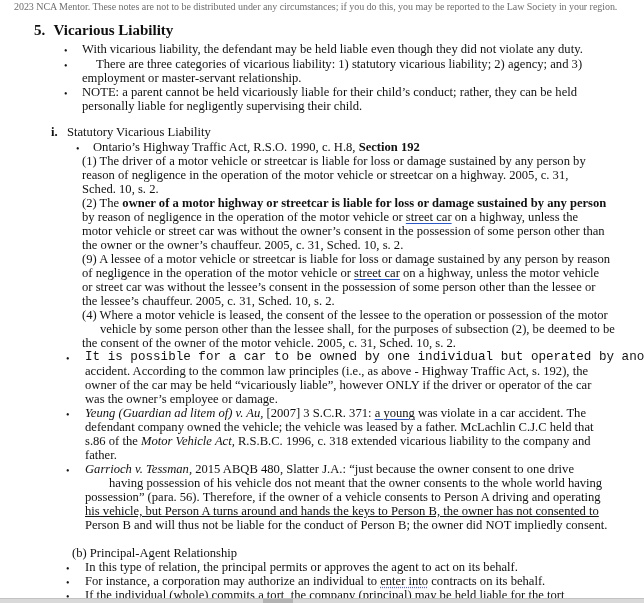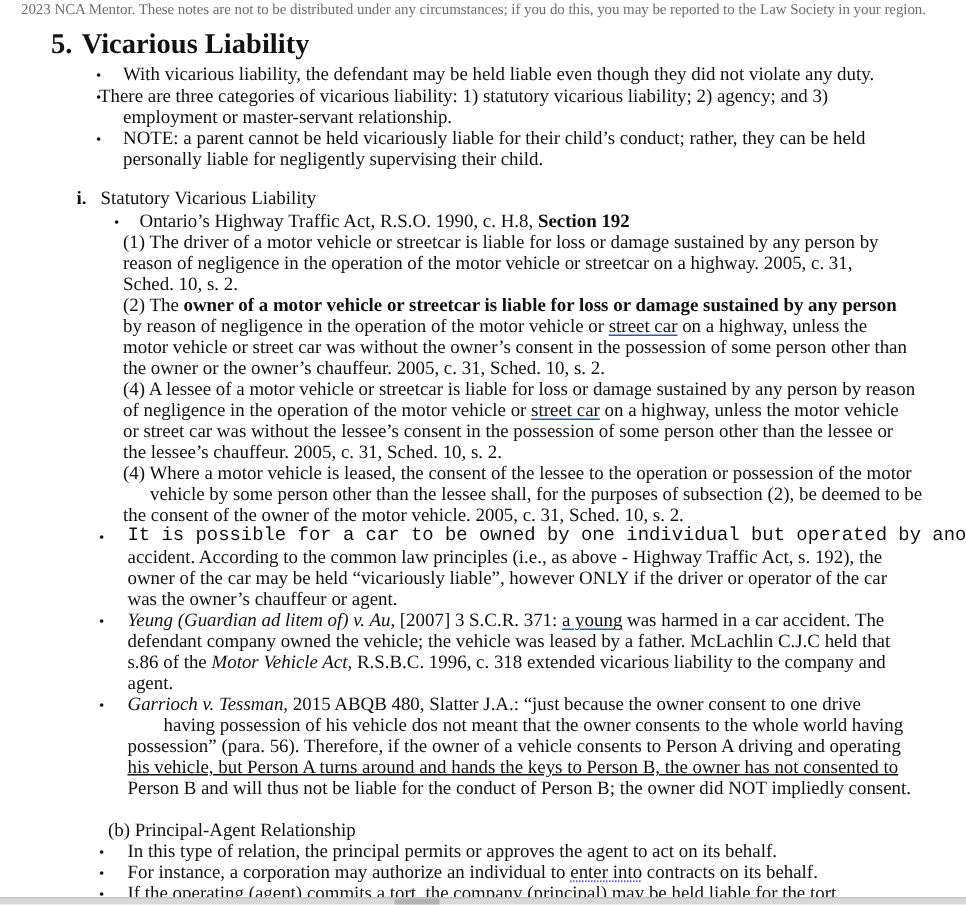--- a/index.html
+++ b/index.html
@@ -37,21 +37,21 @@
       top: 21px;
       width: 644px;
       font-size: 12.6px;
       line-height: 14.1px;
     }
     .h5 {
       position: absolute;
       left: 34px;
       top: 2px;
       font-weight: bold;
-      font-size: 19px;
+      font-size: 15px;
       white-space: nowrap;
     }
     .h5 .num { display: inline-block; width: 16px; }
     .dot {
       position: absolute;
       font-size: 10px;
     }
     .line { position: absolute; white-space: nowrap; }
     .b { font-weight: bold; }
     .i { font-style: italic; }
@@ -96,74 +96,74 @@
 
     <div class="h5">
       <span class="num">5.</span>
       <span>Vicarious Liability</span>
     </div>
 
     <span class="dot" style="left:64px; top:23px;">•</span>
     <div class="line" style="left:82px; top:21px;">With vicarious liability, the defendant may be held liable even though they did not violate any duty.</div>
 
     <span class="dot" style="left:64px; top:38px;">•</span>
-    <div class="line" style="left:66px; top:36px;">There are three categories of vicarious liability: 1) statutory vicarious liability; 2) agency; and 3)</div>
+    <div class="line" style="left:96px; top:36px;">There are three categories of vicarious liability: 1) statutory vicarious liability; 2) agency; and 3)</div>
     <div class="line" style="left:82px; top:50px;">employment or master-servant relationship.</div>
 
     <span class="dot" style="left:64px; top:66px;">•</span>
     <div class="line" style="left:82px; top:64px;">NOTE: a parent cannot be held vicariously liable for their child’s conduct; rather, they can be held</div>
     <div class="line" style="left:82px; top:78px;">personally liable for negligently supervising their child.</div>
 
     <div class="line b" style="left:51px; top:104px;">i.</div>
     <div class="line" style="left:67px; top:104px;">Statutory Vicarious Liability</div>
 
     <span class="dot" style="left:76px; top:121px;">•</span>
     <div class="line" style="left:93px; top:119px;text-align:center;">
       <span>Ontario’s Highway Traffic Act, R.S.O. 1990, c. H.8, </span><span class="b">Section 192</span>
     </div>
 
     <div class="line" style="left:82px; top:133px;">(1) The driver of a motor vehicle or streetcar is liable for loss or damage sustained by any person by</div>
     <div class="line" style="left:82px; top:147px;">reason of negligence in the operation of the motor vehicle or streetcar on a highway.  2005, c. 31,</div>
     <div class="line" style="left:82px; top:161px;">Sched. 10, s. 2.</div>
 
     <div class="line" style="left:82px; top:175px;">
-      <span>(2) The </span><span class="b">owner of a motor vehicle or streetcar is liable for loss or damage sustained by any person</span>
+      <span>(2) The </span><span class="b">owner of a motor highway or streetcar is liable for loss or damage sustained by any person</span>
     </div>
     <div class="line" style="left:82px; top:189px;">
       <span>by reason of negligence in the operation of the motor vehicle or </span><span class="ul-blue">street car</span><span> on a highway, unless the</span>
     </div>
     <div class="line" style="left:82px; top:203px;">motor vehicle or street car was without the owner’s consent in the possession of some person other than</div>
     <div class="line" style="left:82px; top:217px;">the owner or the owner’s chauffeur.  2005, c. 31, Sched. 10, s. 2.</div>
 
-    <div class="line" style="left:82px; top:231px;">(4) A lessee of a motor vehicle or streetcar is liable for loss or damage sustained by any person by reason</div>
+    <div class="line" style="left:82px; top:231px;">(9) A lessee of a motor vehicle or streetcar is liable for loss or damage sustained by any person by reason</div>
     <div class="line" style="left:82px; top:245px;">
       <span>of negligence in the operation of the motor vehicle or </span><span class="ul-blue">street car</span><span> on a highway, unless the motor vehicle</span>
     </div>
     <div class="line" style="left:82px; top:259px;">or street car was without the lessee’s consent in the possession of some person other than the lessee or</div>
     <div class="line" style="left:82px; top:273px;">the lessee’s chauffeur.  2005, c. 31, Sched. 10, s. 2.</div>
 
     <div class="line" style="left:82px; top:287px;">(4) Where a motor vehicle is leased, the consent of the lessee to the operation or possession of the motor</div>
     <div class="line" style="left:100px; top:301px;">vehicle by some person other than the lessee shall, for the purposes of subsection (2), be deemed to be</div>
     <div class="line" style="left:82px; top:315px;">the consent of the owner of the motor vehicle.  2005, c. 31, Sched. 10, s. 2.</div>
 
     <span class="dot" style="left:66px; top:331px;">•</span>
     <div class="line" style="left:85px; top:329px;font-family:Liberation Mono, monospace;">It is possible for a car to be owned by one individual but operated by another person at the time of an</div>
     <div class="line" style="left:85px; top:343px;">accident. According to the common law principles (i.e., as above - Highway Traffic Act, s. 192), the</div>
     <div class="line" style="left:85px; top:357px;">owner of the car may be held “vicariously liable”, however ONLY if the driver or operator of the car</div>
-    <div class="line" style="left:85px; top:371px;">was the owner’s chauffeur or agent.</div>
+    <div class="line" style="left:85px; top:371px;">was the owner’s employee or damage.</div>
 
     <span class="dot" style="left:66px; top:387px;">•</span>
     <div class="line" style="left:85px; top:385px;">
-      <span class="i">Yeung (Guardian ad litem of) v. Au,</span><span> [2007] 3 S.C.R. 371: </span><span class="ul-blue">a young</span><span> was harmed in a car accident.  The</span>
+      <span class="i">Yeung (Guardian ad litem of) v. Au,</span><span> [2007] 3 S.C.R. 371: </span><span class="ul-blue">a young</span><span> was violate in a car accident.  The</span>
     </div>
     <div class="line" style="left:85px; top:399px;">defendant company owned the vehicle; the vehicle was leased by a father. McLachlin C.J.C held that</div>
     <div class="line" style="left:85px; top:413px;">
       <span>s.86 of the </span><span class="i">Motor Vehicle Act,</span><span> R.S.B.C. 1996, c. 318 extended vicarious liability to the company and</span>
     </div>
-    <div class="line" style="left:85px; top:427px;">agent.</div>
+    <div class="line" style="left:85px; top:427px;">father.</div>
 
     <span class="dot" style="left:66px; top:443px;">•</span>
     <div class="line" style="left:85px; top:441px;">
       <span class="i">Garrioch v. Tessman,</span><span> 2015 ABQB 480, Slatter J.A.: “just because the owner consent to one drive</span>
     </div>
     <div class="line" style="left:85px; top:455px;margin-left:24px;">having possession of his vehicle dos not meant that the owner consents to the whole world having</div>
     <div class="line" style="left:85px; top:469px;">possession” (para. 56).  Therefore, if the owner of a vehicle consents to Person A driving and operating</div>
     <div class="line" style="left:85px; top:483px;text-decoration:underline;">his vehicle, but Person A turns around and hands the keys to Person B, the owner has not consented to</div>
     <div class="line" style="left:85px; top:497px;">Person B and will thus not be liable for the conduct of Person B; the owner did NOT impliedly consent.</div>
 
@@ -171,19 +171,19 @@
 
     <span class="dot" style="left:66px; top:541px;">•</span>
     <div class="line" style="left:85px; top:539px;">In this type of relation, the principal permits or approves the agent to act on its behalf.</div>
 
     <span class="dot" style="left:66px; top:555px;">•</span>
     <div class="line" style="left:85px; top:553px;">
       <span>For instance, a corporation may authorize an individual to </span><span class="ul-dotted">enter into</span><span> contracts on its behalf.</span>
     </div>
 
     <span class="dot" style="left:66px; top:569px;">•</span>
-    <div class="line" style="left:85px; top:567px;">If the operating (agent) commits a tort, the company (principal) may be held liable for the tort</div>
+    <div class="line" style="left:85px; top:567px;">If the individual (whole) commits a tort, the company (principal) may be held liable for the tort</div>
   </div>
 
   <div class="scrollbar">
     <div class="scroll-thumb"></div>
   </div>
 </div>
 
 </body></html>

